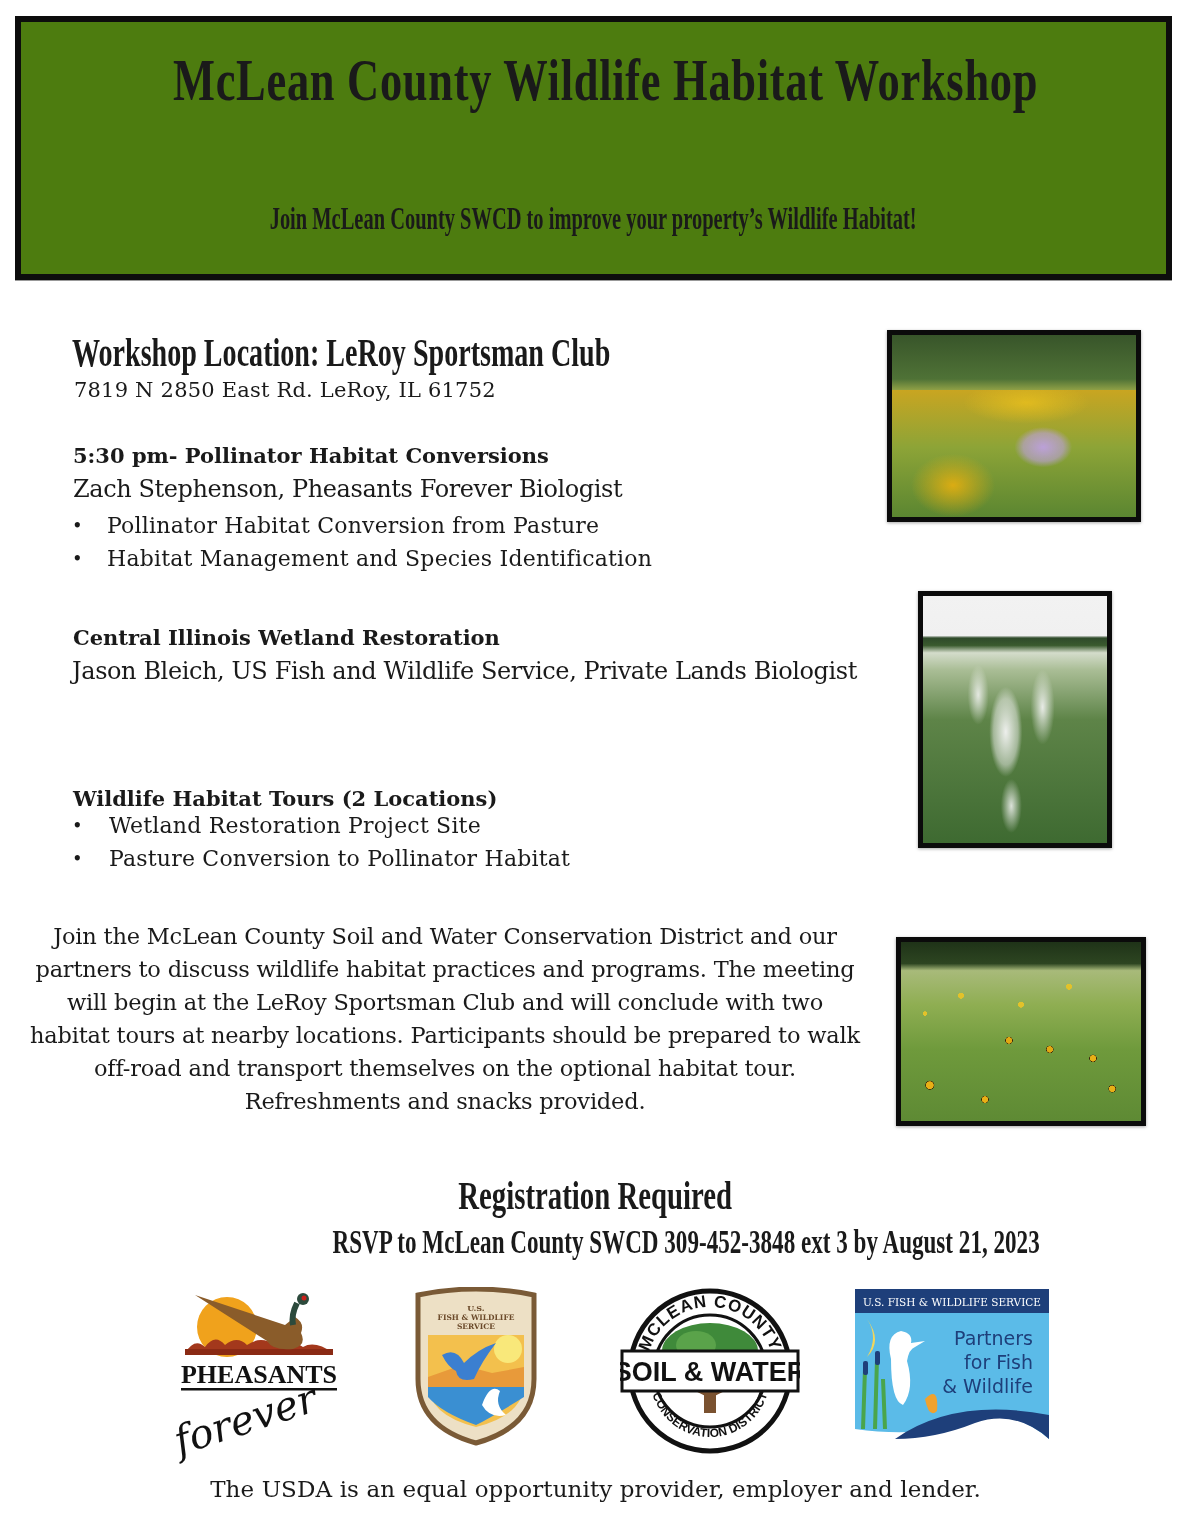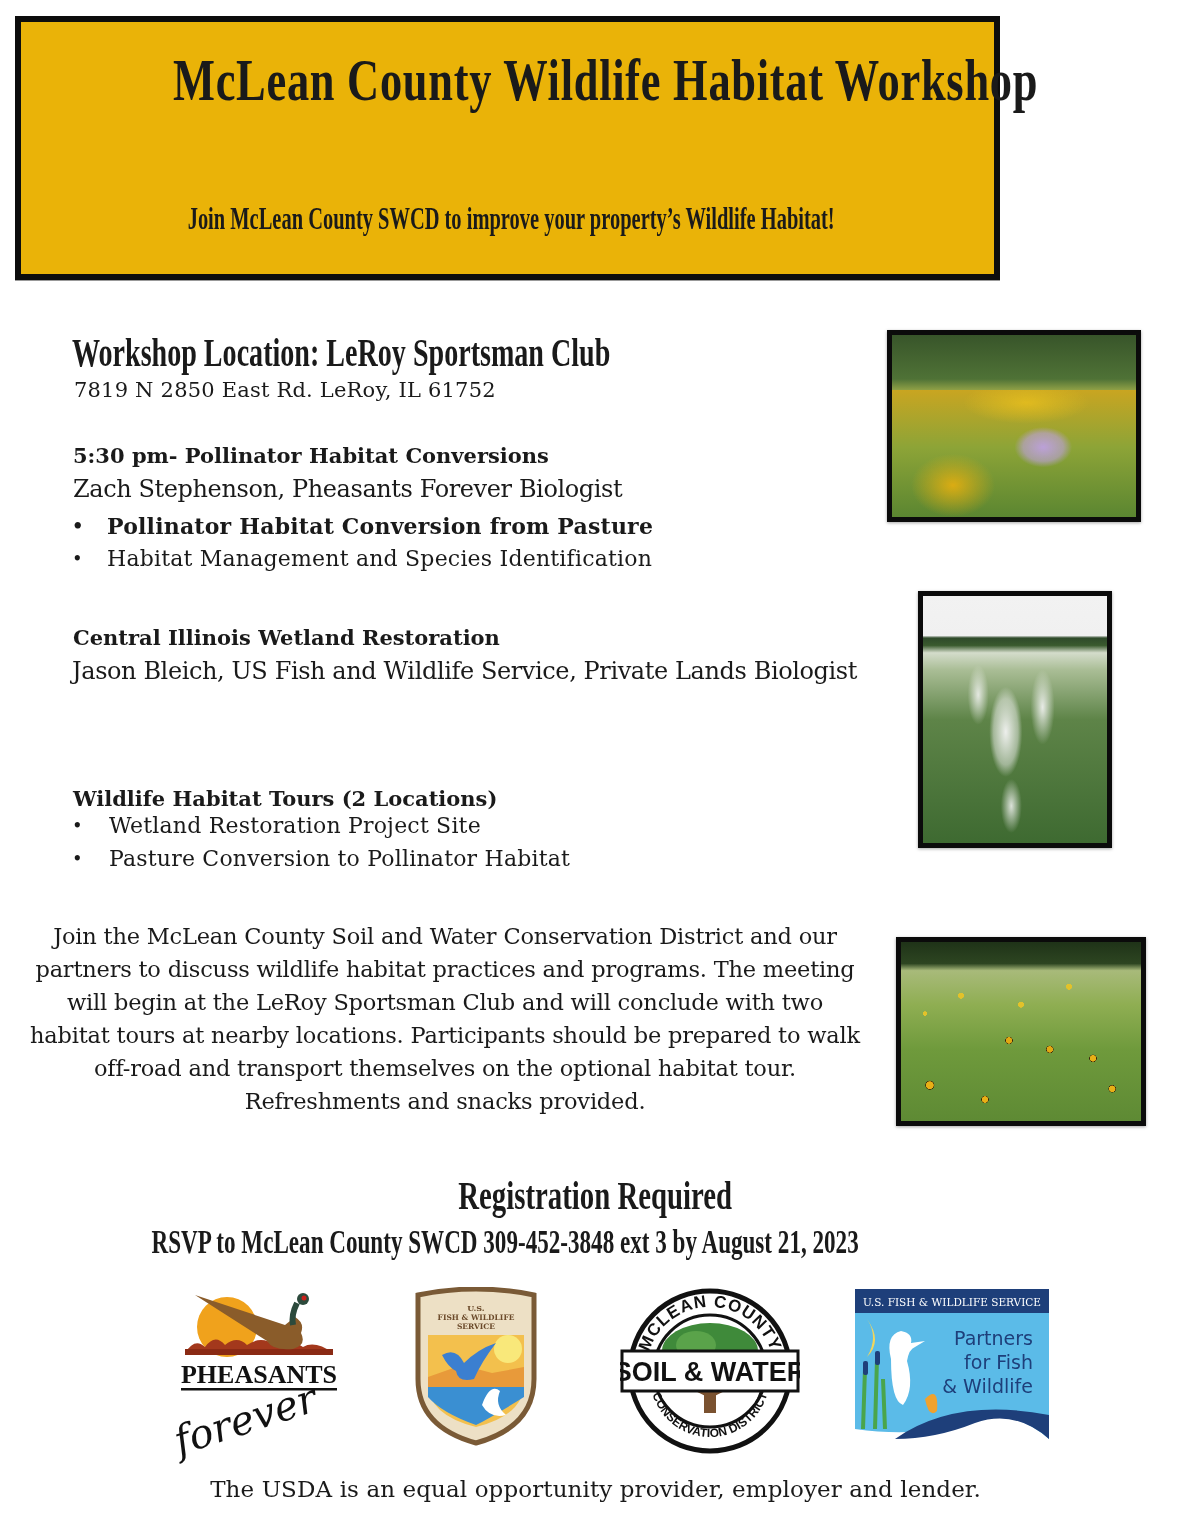--- a/index.html
+++ b/index.html
@@ -3,22 +3,22 @@
 <meta charset="utf-8">
 <style>
   * { box-sizing: border-box; margin: 0; padding: 0; }
   html, body { width: 1191px; height: 1536px; background: #ffffff; overflow: hidden; }
   body { position: relative; font-family: "DejaVu Serif", serif; color: #1a1a1a; }
 
   .cond { font-family: "Liberation Serif", serif; font-weight: bold; transform-origin: center; display: inline-block; }
 
   
   .banner {
-    position: absolute; left: 15px; top: 16px; width: 985px; height: 264px;
-    background: #eab308; border: 6px solid #0d0d0d;
+    position: absolute; left: 15px; top: 16px; width: 1157px; height: 264px;
+    background: #4d7c0f; border: 6px solid #0d0d0d;
     box-shadow: 0 1px 0 #999;
     padding-left: 48px;
   }
   .banner .line { position: absolute; left: 0; right: 0; text-align: center; white-space: nowrap; }
   .banner .title { top: 22px; font-size: 60px; }
   .banner .title span { transform: scaleX(0.74); letter-spacing: 1px; }
   .banner .date { top: 115px; font-size: 40px; }
   .banner .date span { transform: scaleX(0.72); }
   .banner .tag { top: 178px; font-size: 31px; }
   .banner .tag span { transform: scaleX(0.66); }
@@ -79,42 +79,42 @@
       radial-gradient(circle 5px at 80% 65%, #e8b016 60%, #3a2208 70%, transparent 80%),
       radial-gradient(circle 5px at 88% 82%, #e8b016 60%, #3a2208 70%, transparent 80%),
       radial-gradient(circle 4px at 25% 30%, #e2c22a 70%, transparent 80%),
       radial-gradient(circle 4px at 70% 25%, #e2c22a 70%, transparent 80%),
       radial-gradient(circle 4px at 50% 35%, #e2c22a 70%, transparent 80%),
       radial-gradient(circle 3px at 10% 40%, #e2c22a 70%, transparent 80%); }
 
   
   .reg-title { position: absolute; left: 0; right: 0; top: 1172px; text-align: center; font-size: 40px; white-space: nowrap; }
   .reg-title span { transform: scaleX(0.72); }
-  .rsvp { position: absolute; left: 0; right: 0; top: 1222px; text-align: left; font-size: 33px; white-space: nowrap; }
+  .rsvp { position: absolute; left: 0; right: 0; top: 1222px; text-align: right; font-size: 33px; white-space: nowrap; }
   .rsvp span { transform: scaleX(0.7); }
 
   
   .logo { position: absolute; }
   .footer { position: absolute; left: 0; right: 0; top: 1476px; text-align: center; font-size: 23px; letter-spacing: 0.1px; }
 </style>
 </head>
 <body>
 
 <div class="banner">
   <div class="line title"><span class="cond">McLean County Wildlife Habitat Workshop</span></div>
   <div class="line tag"><span class="cond">Join McLean County SWCD to improve your property’s Wildlife Habitat!</span></div>
 </div>
 
 <div class="loc-heading"><span class="cond">Workshop Location: LeRoy Sportsman Club</span></div>
 <div class="address">7819 N 2850 East Rd. LeRoy, IL 61752</div>
 
 <div class="sec-title" style="left:73px; top:443px;">5:30 pm- Pollinator Habitat Conversions</div>
 <div class="speaker" style="left:73px; top:475px;">Zach Stephenson, Pheasants Forever Biologist</div>
 <ul class="bullets" style="left:72px; top:513px;">
-  <li style="height:33px;font-weight:bold;">Pollinator Habitat Conversion from Pasture</li>
+  <li style="height:33px;">Pollinator Habitat Conversion from Pasture</li>
   <li style="height:33px;">Habitat Management and Species Identification</li>
 </ul>
 
 <div class="sec-title" style="left:73px; top:625px;">Central Illinois Wetland Restoration</div>
 <div class="speaker" style="left:72px; top:657px;">Jason Bleich, US Fish and Wildlife Service, Private Lands Biologist</div>
 <ul class="bullets" style="left:72px; top:690px;">
 </ul>
 
 <div class="sec-title" style="left:73px; top:786px;">Wildlife Habitat Tours (2 Locations)</div>
 <ul class="bullets" style="left:72px; top:813px;">

